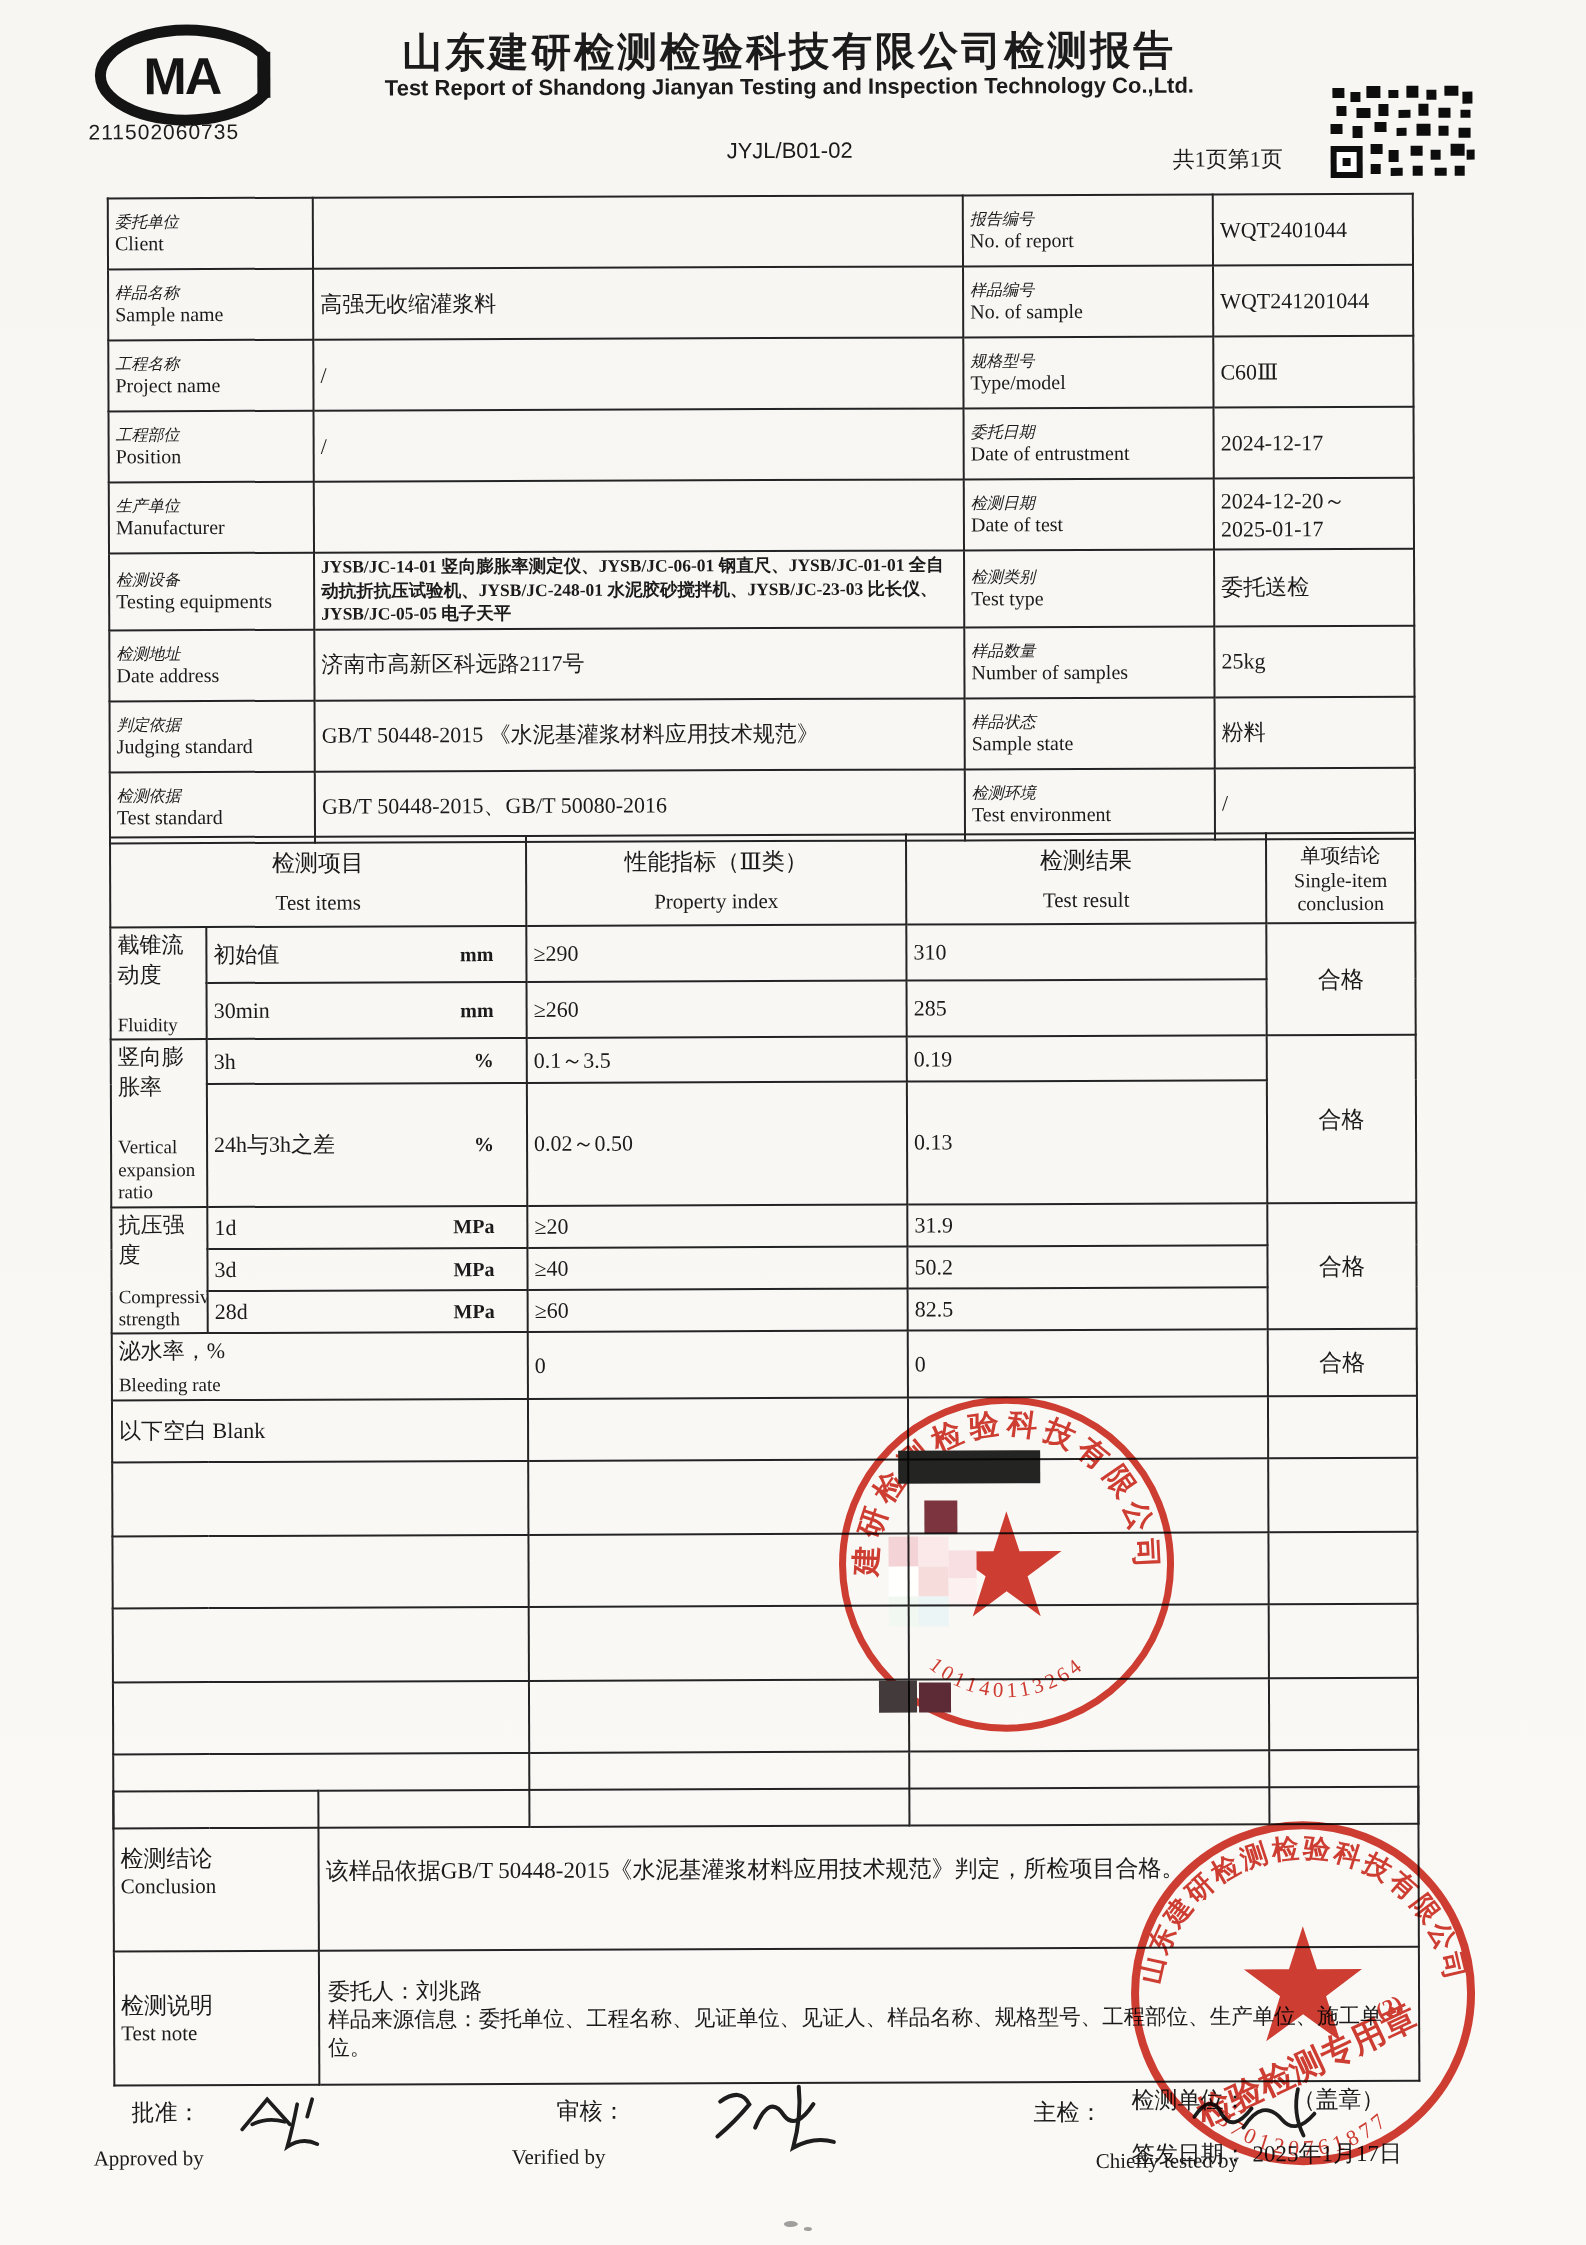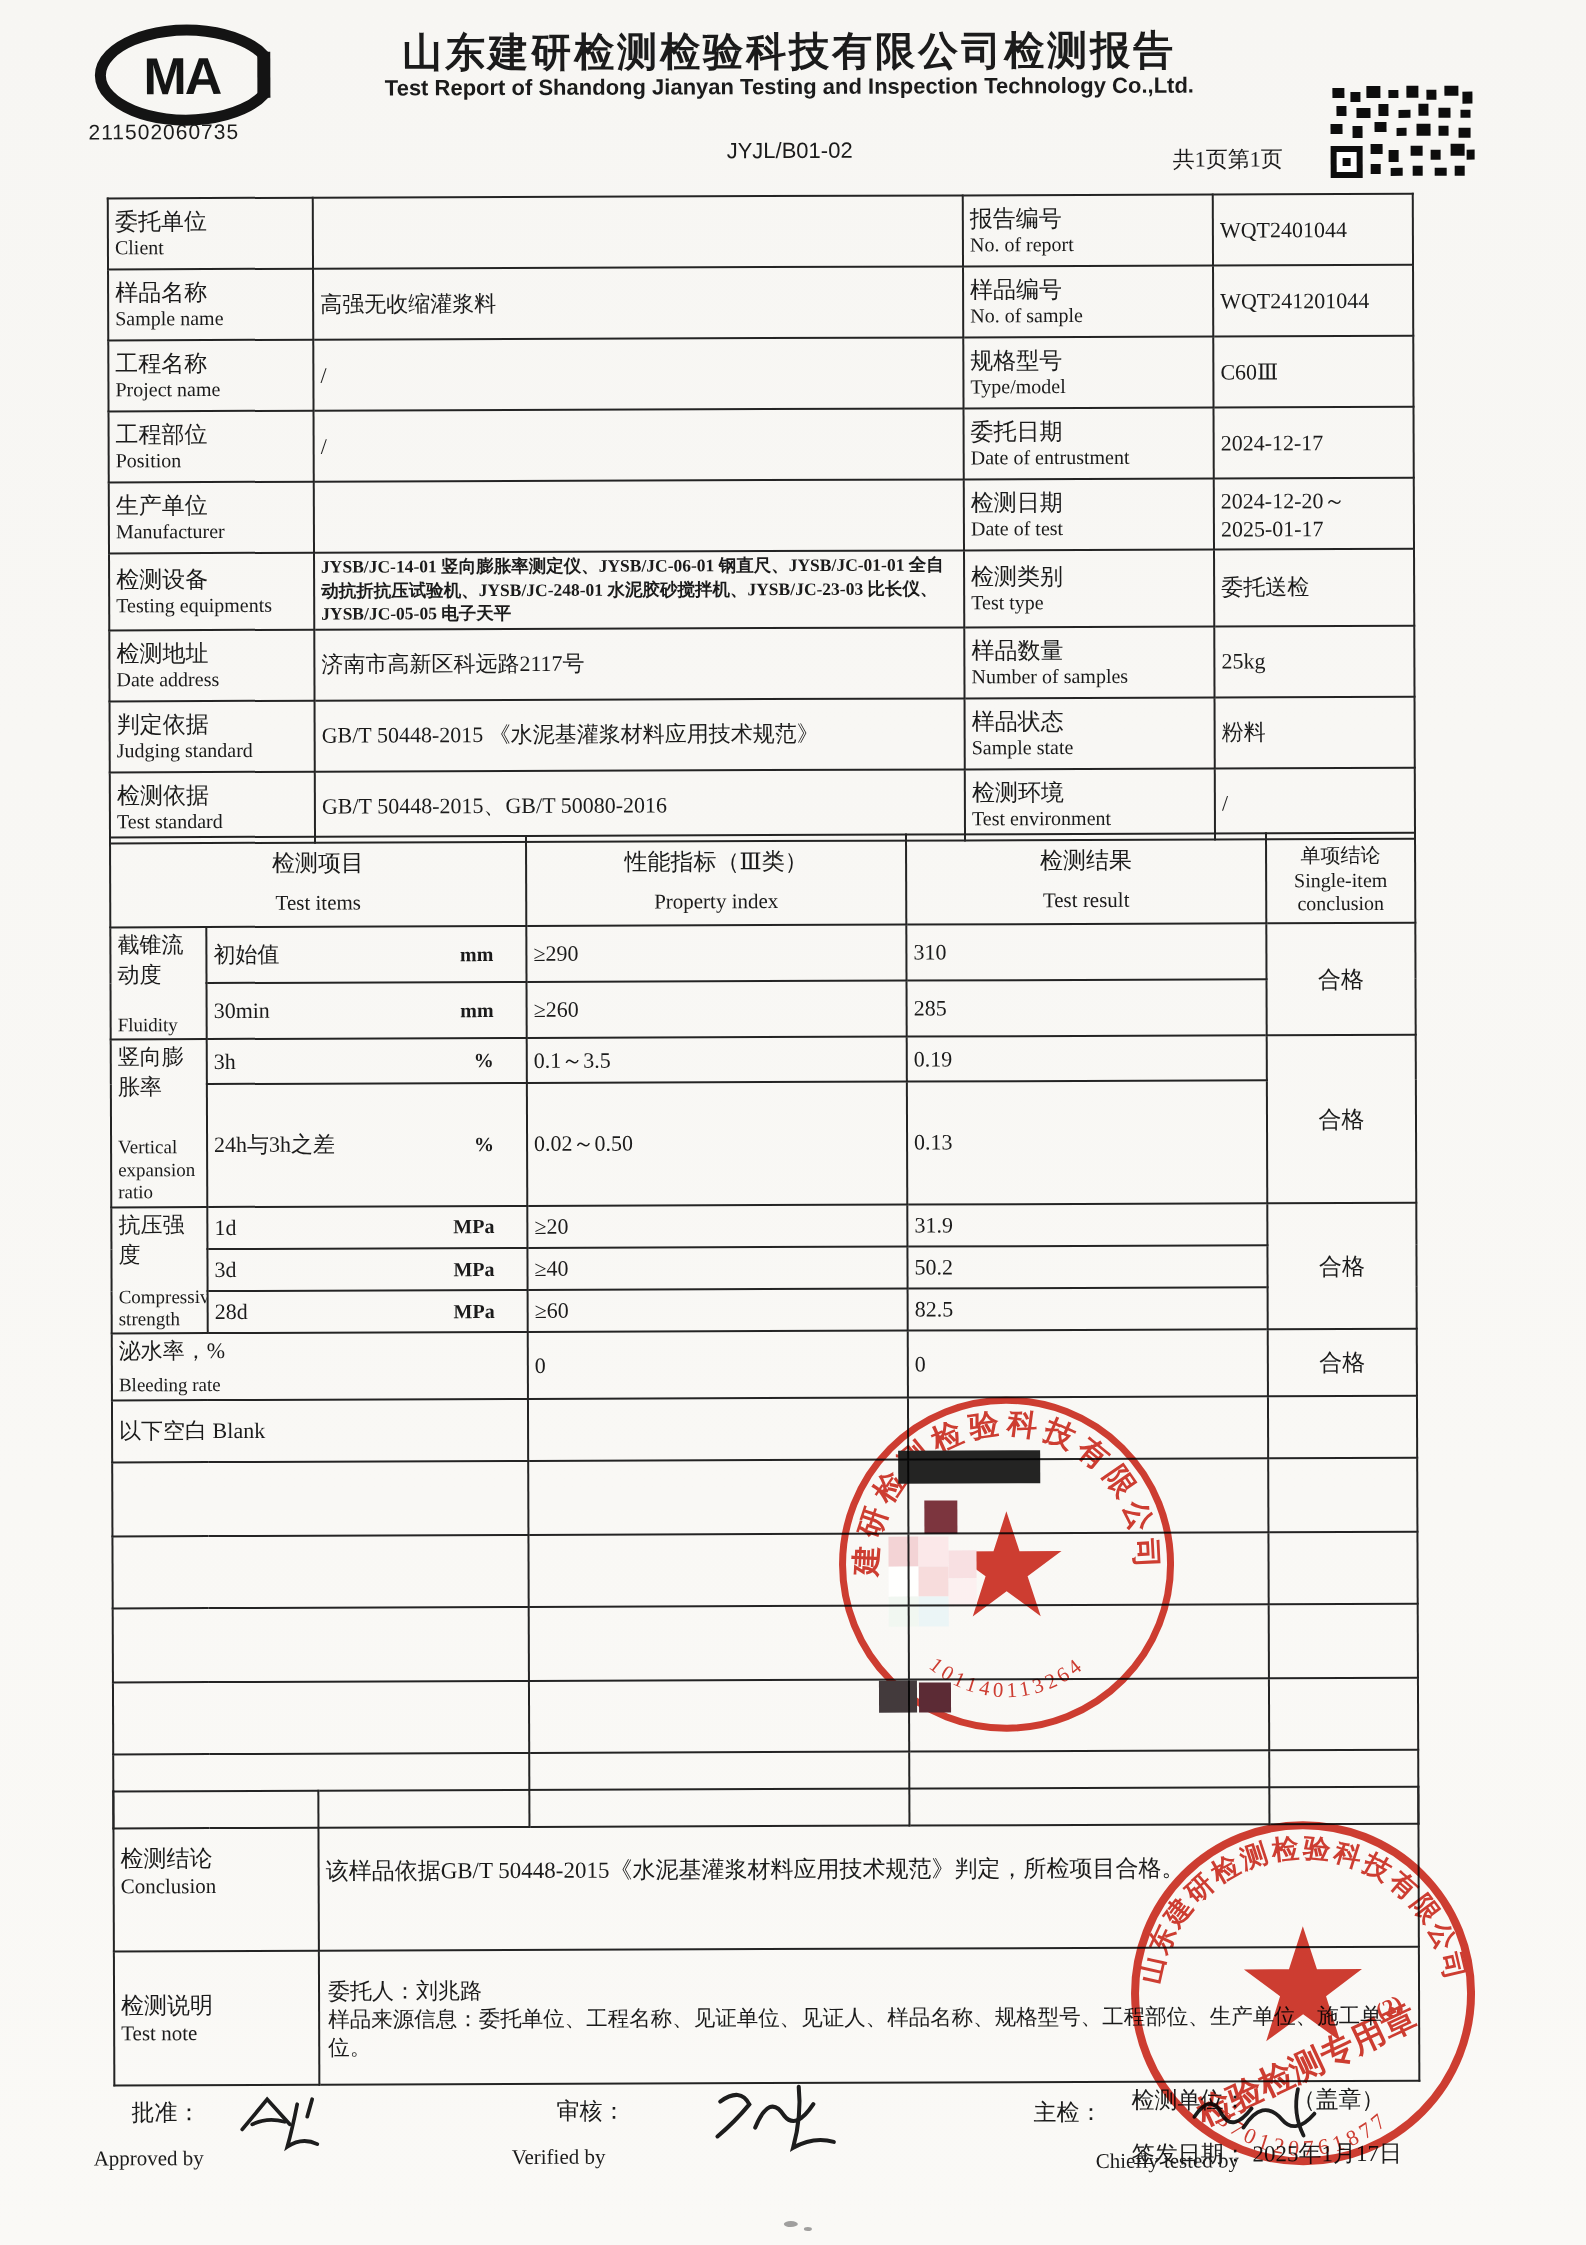--- a/index.html
+++ b/index.html
@@ -16,21 +16,21 @@
             font-family:"Liberation Sans","DejaVu Sans",sans-serif;}
   .form-code{position:absolute;left:0;right:0;top:138px;text-align:center;font-size:22px;font-family:"Liberation Sans",sans-serif;}
   .page-info{position:absolute;left:1176px;top:146px;font-size:22px;}
   .qr{position:absolute;left:1330px;top:86px;}
 
   
   .t{border-collapse:collapse;position:absolute;table-layout:fixed;background:transparent;}
   .t td{border:2.5px solid #242424;box-sizing:border-box;vertical-align:middle;padding:2px 6px;overflow:hidden;}
   .info-t{left:110px;top:195px;width:1305px;}
   .info-t td{height:71px;}
-  .lab .zh{font-size:23px;line-height:1.2;}
+  .lab .zh{font-size:16px;line-height:1.2;font-style:italic;}
   .lab .en{font-size:20px;line-height:1.2;}
   .val{font-size:22px;}
   .val-sm{font-size:17.5px;line-height:1.35;font-weight:600;}
 
   .res-t{left:110px;top:834px;width:1305px;}
   .res-t .hd{text-align:center;vertical-align:middle;}
   .hd .zh{font-size:23px;}
   .hd .en{font-size:21px;margin-top:12px;}
   .hd3 .zh{font-size:20px;}
   .hd3 .en{font-size:20px;margin-top:0;line-height:1.15;}

